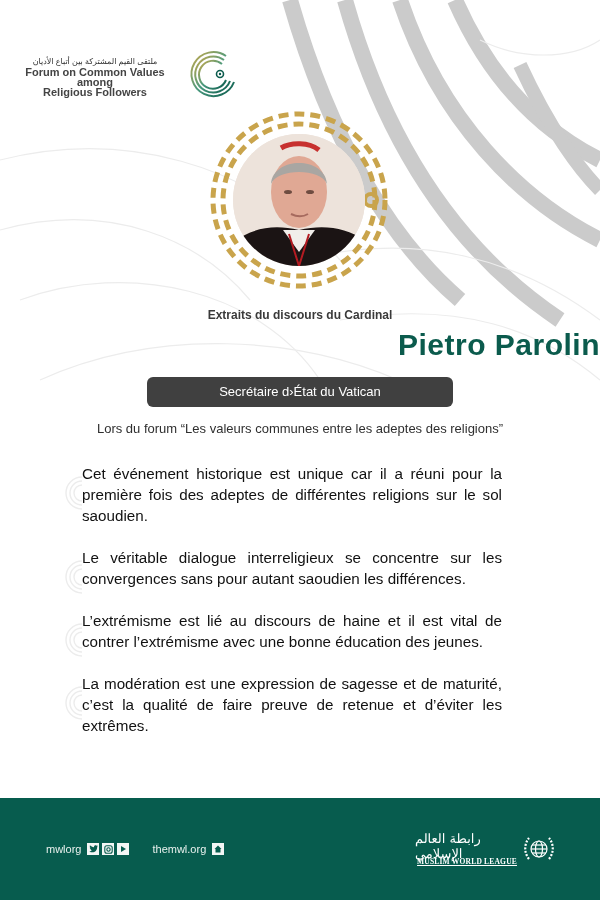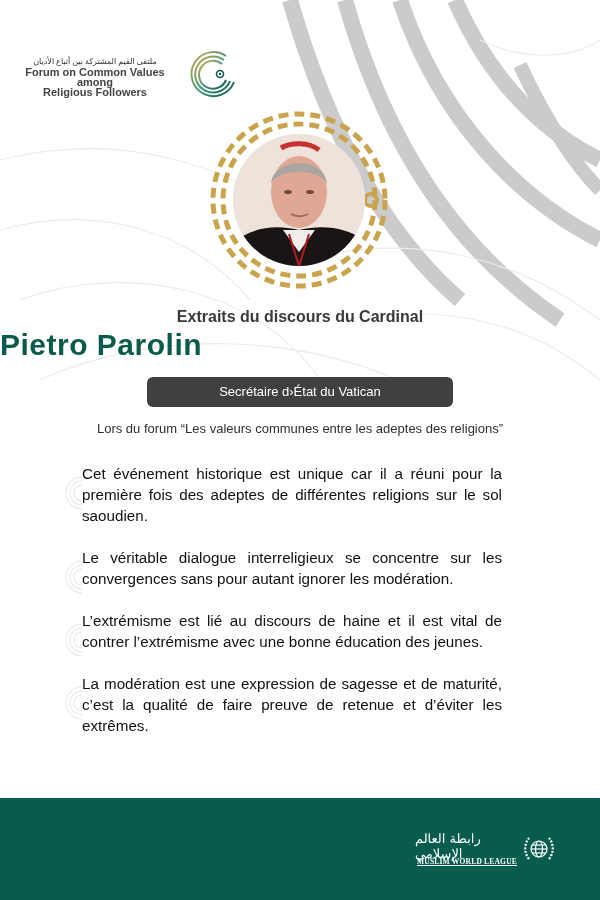--- a/index.html
+++ b/index.html
@@ -1,26 +1,26 @@
 <!DOCTYPE html>
 <html><head>
 <meta charset="utf-8">
 <style>
   html, body { margin:0; padding:0; }
   body { width:600px; height:900px; position:relative; overflow:hidden; background:#ffffff; font-family:"Liberation Sans", sans-serif; }
   .bg-deco { position:absolute; left:0; top:0; width:600px; height:800px; pointer-events:none; }
   .logo-block { position:absolute; left:40px; top:48px; width:200px; height:52px; }
   .logo-text { position:absolute; right:70px; top:8px; text-align:center; width:150px; }
-  .logo-ar { font-family:Liberation Serif, serif; font-size:8px; color:#333; line-height:11px; }
+  .logo-ar { font-family:Liberation Sans, sans-serif; font-size:8px; color:#333; line-height:11px; }
   .logo-en { font-size:11px; font-weight:bold; color:#444; line-height:10px; }
   .logo-mark { position:absolute; right:0; top:0; width:52px; height:52px; }
   .portrait-wrap { position:absolute; left:205px; top:108px; width:190px; height:190px; }
   .portrait { position:absolute; left:28px; top:26px; width:132px; height:132px; border-radius:50%; overflow:hidden; background:#efe6df; }
-  .intro { position:absolute; left:0; width:600px; top:308px; text-align:center; font-size:16px; font-weight:bold; color:#3a3a3a; }
-  .name { position:absolute; left:0; width:600px; top:328px; text-align:left; font-size:30px; font-weight:bold; color:#0b5b4d; letter-spacing:0.5px; }
+  .intro { position:absolute; left:0; width:600px; top:308px; text-align:center; font-size:12px; font-weight:bold; color:#3a3a3a; }
+  .name { position:absolute; left:0; width:600px; top:328px; text-align:right; font-size:30px; font-weight:bold; color:#0b5b4d; letter-spacing:0.5px; }
   .title-bar { position:absolute; left:147px; top:377px; width:306px; height:30px; background:#404040; border-radius:6px; color:#fff; font-size:13px; text-align:center; line-height:30px; }
   .forum-line { position:absolute; left:0; width:600px; top:421px; text-align:center; font-size:13px; font-weight:normal; color:#2f2f2f; }
   .quotes { position:absolute; left:82px; top:463px; width:420px; }
   .quote { font-size:15.2px; line-height:21px; color:#111; text-align:justify; margin-bottom:21px; position:relative; }
   .quote-mark { position:absolute; left:-20px; top:12px; width:22px; height:36px; }
   .footer { position:absolute; left:0; top:798px; width:600px; height:102px; background:#075c4e; }
   .f-social { position:absolute; left:46px; top:45px; display:flex; align-items:center; color:#e9f1ee; font-size:11px; }
   .f-handle { margin-right:6px; }
   .sq { width:12px; height:12px; background:#f3f6f5; margin-right:3px; display:flex; align-items:center; justify-content:center; }
   .f-site { margin-left:20px; margin-right:6px; }
@@ -120,21 +120,21 @@
     <span>Cet événement historique est unique car il a réuni pour la première fois des adeptes de différentes religions sur le sol saoudien.</span>
   </div>
   <div class="quote">
     <svg class="quote-mark" viewBox="0 0 22 36">
         <g fill="none" stroke="#ececec" stroke-width="1.4">
           <path d="M20 2 A16 16 0 0 0 20 34"></path>
           <path d="M20 6 A12 12 0 0 0 20 30"></path>
           <path d="M20 10 A8 8 0 0 0 20 26"></path>
         </g>
       </svg>
-    <span>Le véritable dialogue interreligieux se concentre sur les convergences sans pour autant ignorer les modération.</span>
+    <span>Le véritable dialogue interreligieux se concentre sur les convergences sans pour autant saoudien les différences.</span>
   </div>
   <div class="quote">
     <svg class="quote-mark" viewBox="0 0 22 36">
         <g fill="none" stroke="#ececec" stroke-width="1.4">
           <path d="M20 2 A16 16 0 0 0 20 34"></path>
           <path d="M20 6 A12 12 0 0 0 20 30"></path>
           <path d="M20 10 A8 8 0 0 0 20 26"></path>
         </g>
       </svg>
     <span>L’extrémisme est lié au discours de haine et il est vital de contrer l’extrémisme avec une bonne éducation des jeunes.</span>
@@ -145,20 +145,45 @@
           <path d="M20 2 A16 16 0 0 0 20 34"></path>
           <path d="M20 6 A12 12 0 0 0 20 30"></path>
           <path d="M20 10 A8 8 0 0 0 20 26"></path>
         </g>
       </svg>
     <span>La modération est une expression de sagesse et de maturité, c’est la qualité de faire preuve de retenue et d’éviter les extrêmes.</span>
   </div>
 </div>
 
 <div class="footer">
+  <div class="f-social">
+    <span class="f-handle">mwlorg</span>
+    <span class="sq">
+      <svg width="9" height="8" viewBox="0 0 9 8">
+          <path d="M9 1 C8.6 1.2 8.3 1.3 7.9 1.3 C8.3 1 8.5 0.7 8.7 0.3 C8.3 0.5 7.9 0.7 7.5 0.7 C6.6 -0.2 5 0.5 5 1.8 L5 2.2 C3.4 2.1 2 1.4 1 0.3 C0.5 1.2 0.9 2.3 1.6 2.7 C1.3 2.7 1.1 2.6 0.8 2.5 C0.8 3.4 1.4 4.1 2.3 4.3 C2 4.4 1.7 4.4 1.4 4.3 C1.7 5.1 2.4 5.5 3.2 5.6 C2.4 6.2 1.3 6.5 0.2 6.4 C4.3 8.8 8.2 6.4 8.2 2 L8.2 1.8 C8.5 1.6 8.8 1.3 9 1 Z" fill="#075c4e"></path>
+        </svg>
+    </span>
+    <span class="sq">
+      <svg width="9" height="9" viewBox="0 0 9 9">
+          <rect x="0.8" y="0.8" width="7.4" height="7.4" rx="2" fill="none" stroke="#075c4e" stroke-width="1.1"></rect>
+          <circle cx="4.5" cy="4.5" r="1.7" fill="none" stroke="#075c4e" stroke-width="1.1"></circle>
+        </svg>
+    </span>
+    <span class="sq">
+      <svg width="8" height="8" viewBox="0 0 8 8">
+          <path d="M2 1 L7 4 L2 7 Z" fill="#075c4e"></path>
+        </svg>
+    </span>
+    <span class="f-site">themwl.org</span>
+    <span class="sq">
+      <svg width="8" height="8" viewBox="0 0 8 8">
+          <path d="M4 0.5 L7.5 4 L6.5 4 L6.5 7.5 L1.5 7.5 L1.5 4 L0.5 4 Z" fill="#075c4e"></path>
+        </svg>
+    </span>
+  </div>
   <div class="mwl">
     <div class="mwl-ar">رابطة العالم الإسلامي</div>
     <div class="mwl-en">MUSLIM WORLD LEAGUE</div>
     <svg class="mwl-emblem" viewBox="0 0 32 32">
       <g fill="none" stroke="#ffffff" stroke-width="1.2">
         <circle cx="16" cy="16" r="8"></circle>
         <ellipse cx="16" cy="16" rx="3.5" ry="8"></ellipse>
         <line x1="8" y1="16" x2="24" y2="16"></line>
         <line x1="9" y1="12" x2="23" y2="12"></line>
         <line x1="9" y1="20" x2="23" y2="20"></line>

